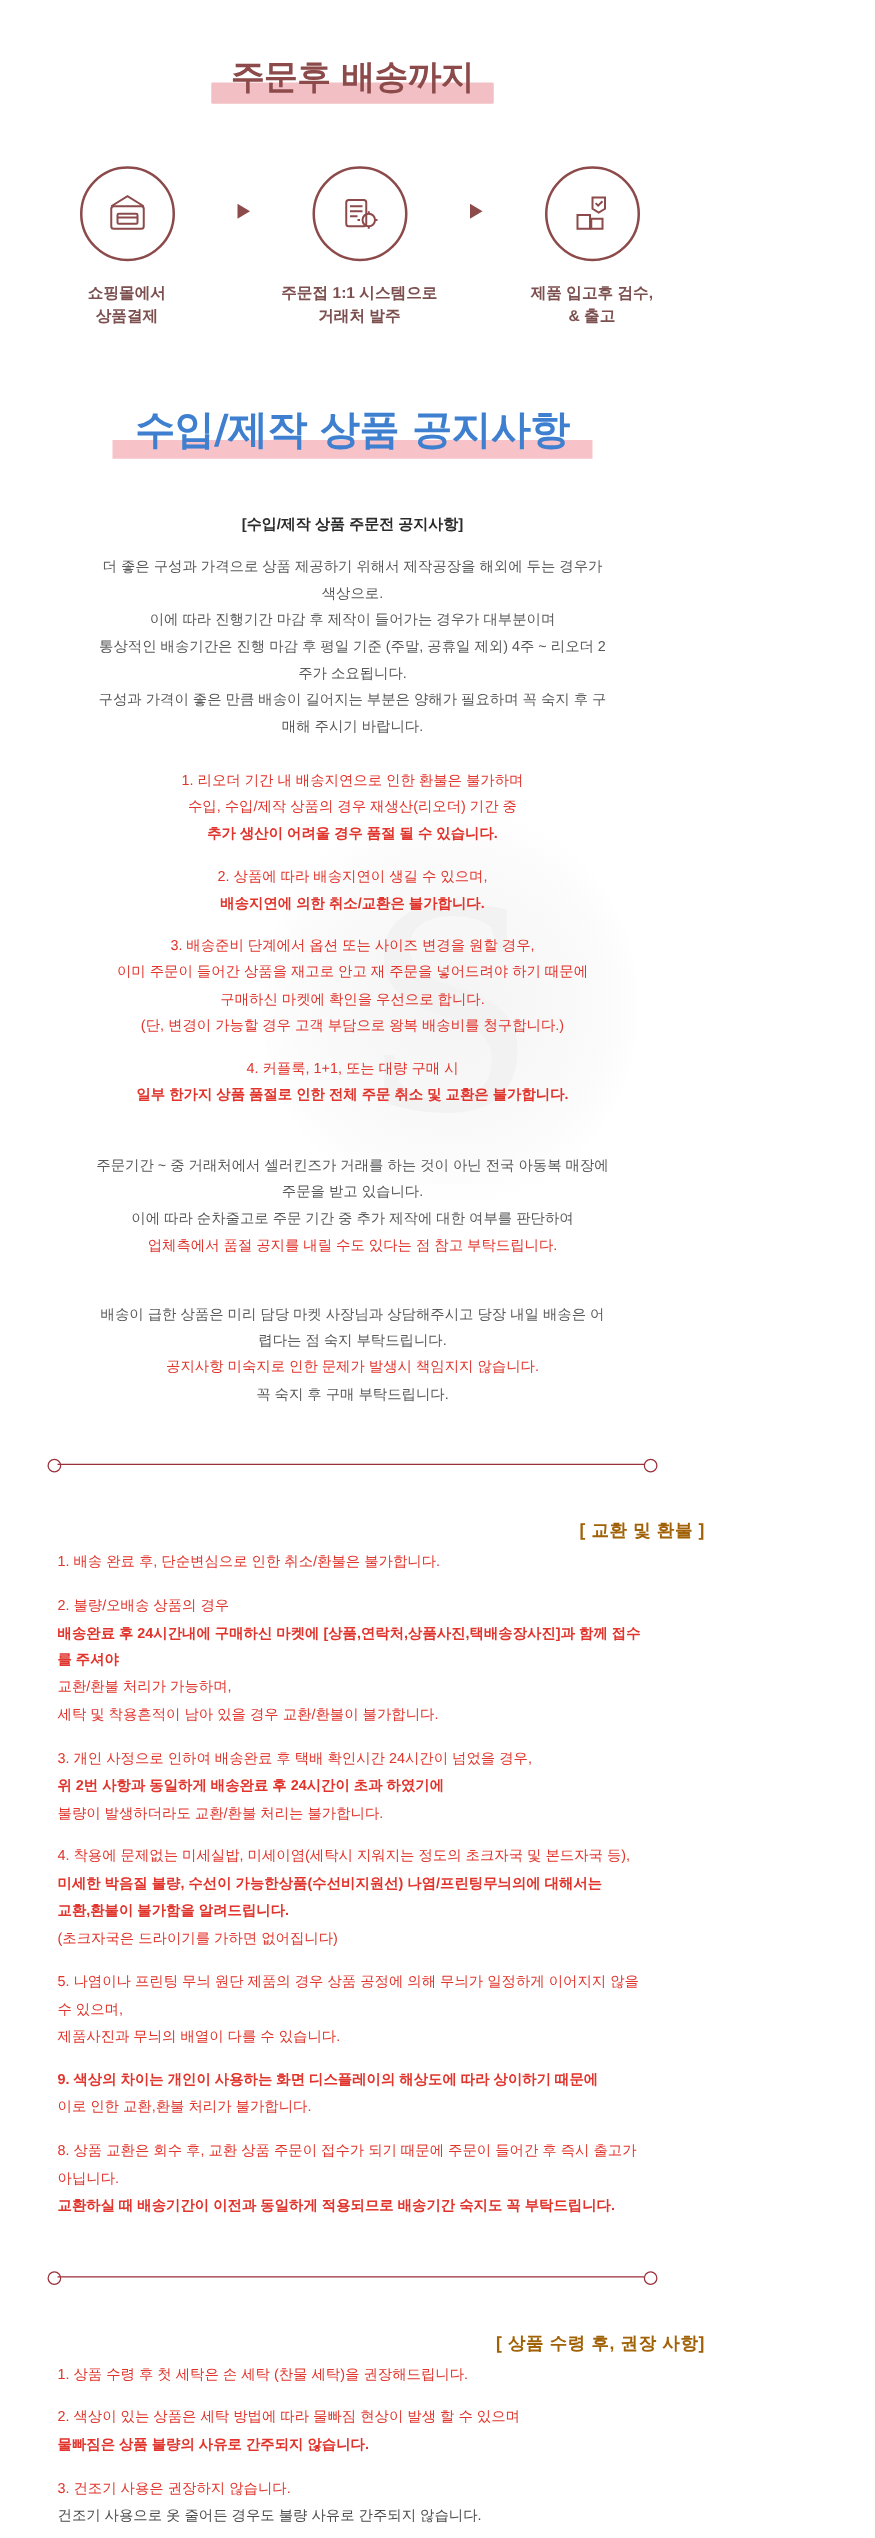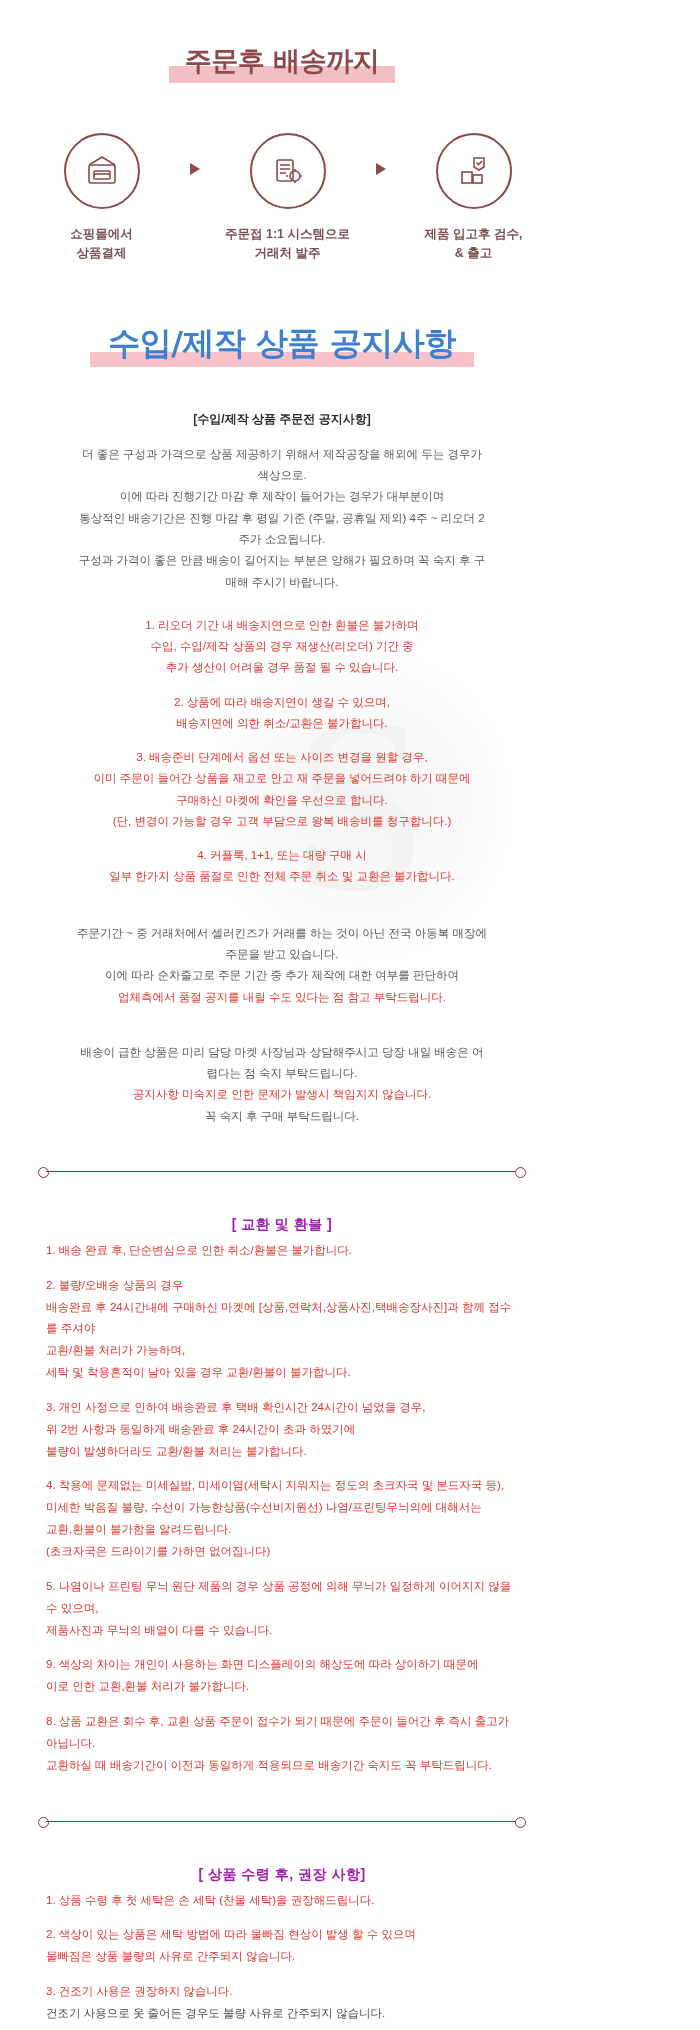--- a/index.html
+++ b/index.html
@@ -116,21 +116,21 @@
   
   .block{
     text-align:center;
     font-size:11.5px;
     line-height:1.85;
     color:#585858;
     padding:0 76px;
   }
   .block.t1{margin-top:38px;}
   .red{color:#e0342c;}
-  .red-b{color:#e0342c;font-weight:normal;}
+  .red-b{color:#e0342c;font-weight:bold;}
   .hdr{
     font-weight:bold;
     color:#2b2b2b;
     font-size:12px;
   }
   .gap-s{height:14px;}
   .gap-m{height:22px;}
   .gap-l{height:34px;}
 
   
@@ -144,24 +144,24 @@
     height:1px;background:#9b2f3a;
   }
   .divider .dot{
     position:absolute;top:0;width:9px;height:9px;border-radius:50%;
     border:1px solid #9b2f3a;background:#fff;
   }
   .divider .dot.l{left:0;}
   .divider .dot.r{right:0;}
 
   .sec-title{
-    text-align:center;
+    text-align:right;
     font-size:14px;
     font-weight:bold;
-    color:#a21caf;
+    color:#a16207;
     letter-spacing:0.5px;
     margin-bottom:6px;
   }
   .foot{
     text-align:center;
     font-size:11.5px;
     line-height:1.9;
     color:#585858;
     padding:0 48px;
   }

